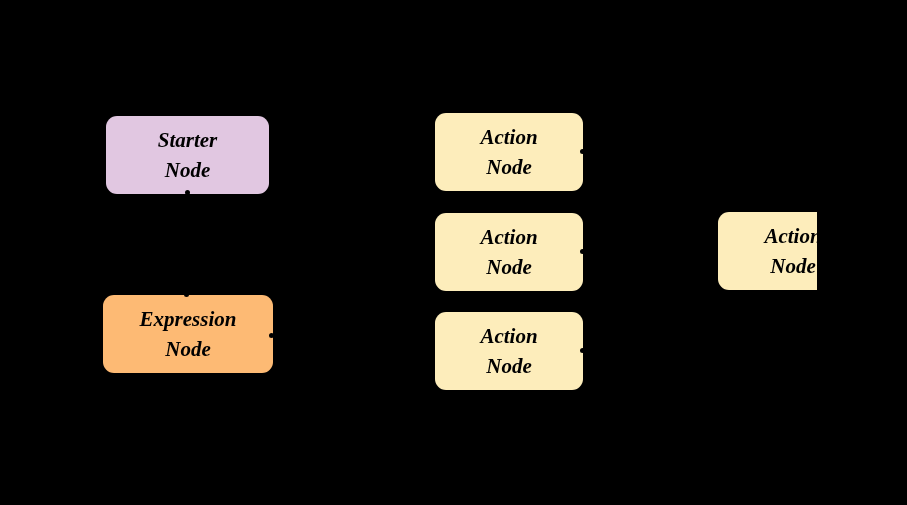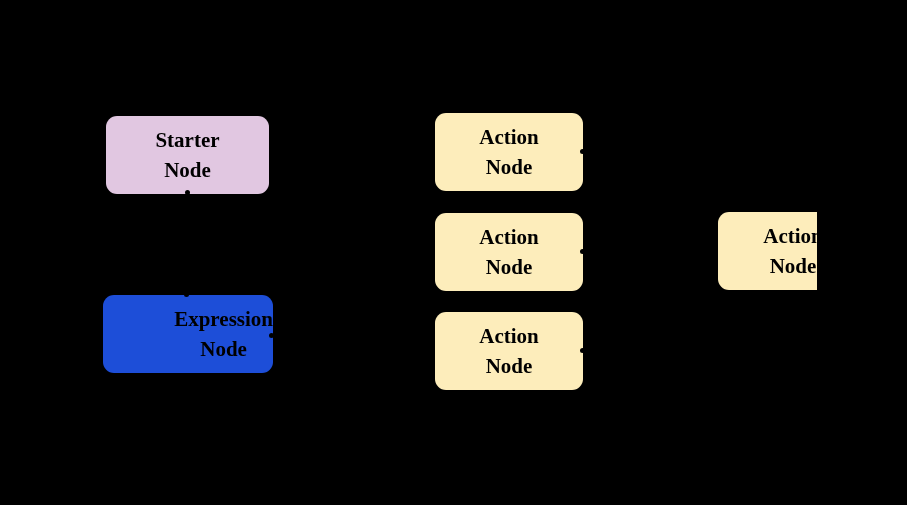--- a/index.html
+++ b/index.html
@@ -7,20 +7,21 @@
     padding: 0;
     background: #000000;
   }
   .canvas {
     position: relative;
     width: 817px;
     height: 505px;
     background: #000000;
     overflow: hidden;
     font-family: "Liberation Serif", "DejaVu Serif", serif;
+    font-style: italic;
   }
   .node {
     position: absolute;
     border-radius: 11px;
     display: flex;
     align-items: center;
     justify-content: center;
     text-align: center;
   }
   .node .label {
@@ -53,21 +54,21 @@
 </head>
 <body>
 
 <div class="canvas">
 
   <div class="node node-starter" style="background-color: rgb(225, 199, 225);">
     <span class="label">Starter
 Node</span>
   </div>
 
-  <div class="node node-expression" style="background-color: #1d4ed8; justify-content: flex-end;">
+  <div class="node node-expression" style="background-color: #fdba74;">
     <span class="label">Expression
 Node</span>
   </div>
 
   <div class="node node-action1" style="background-color: rgb(253, 237, 187);">
     <span class="label">Action
 Node</span>
   </div>
 
   <div class="node node-action2" style="background-color: rgb(253, 237, 187);">

